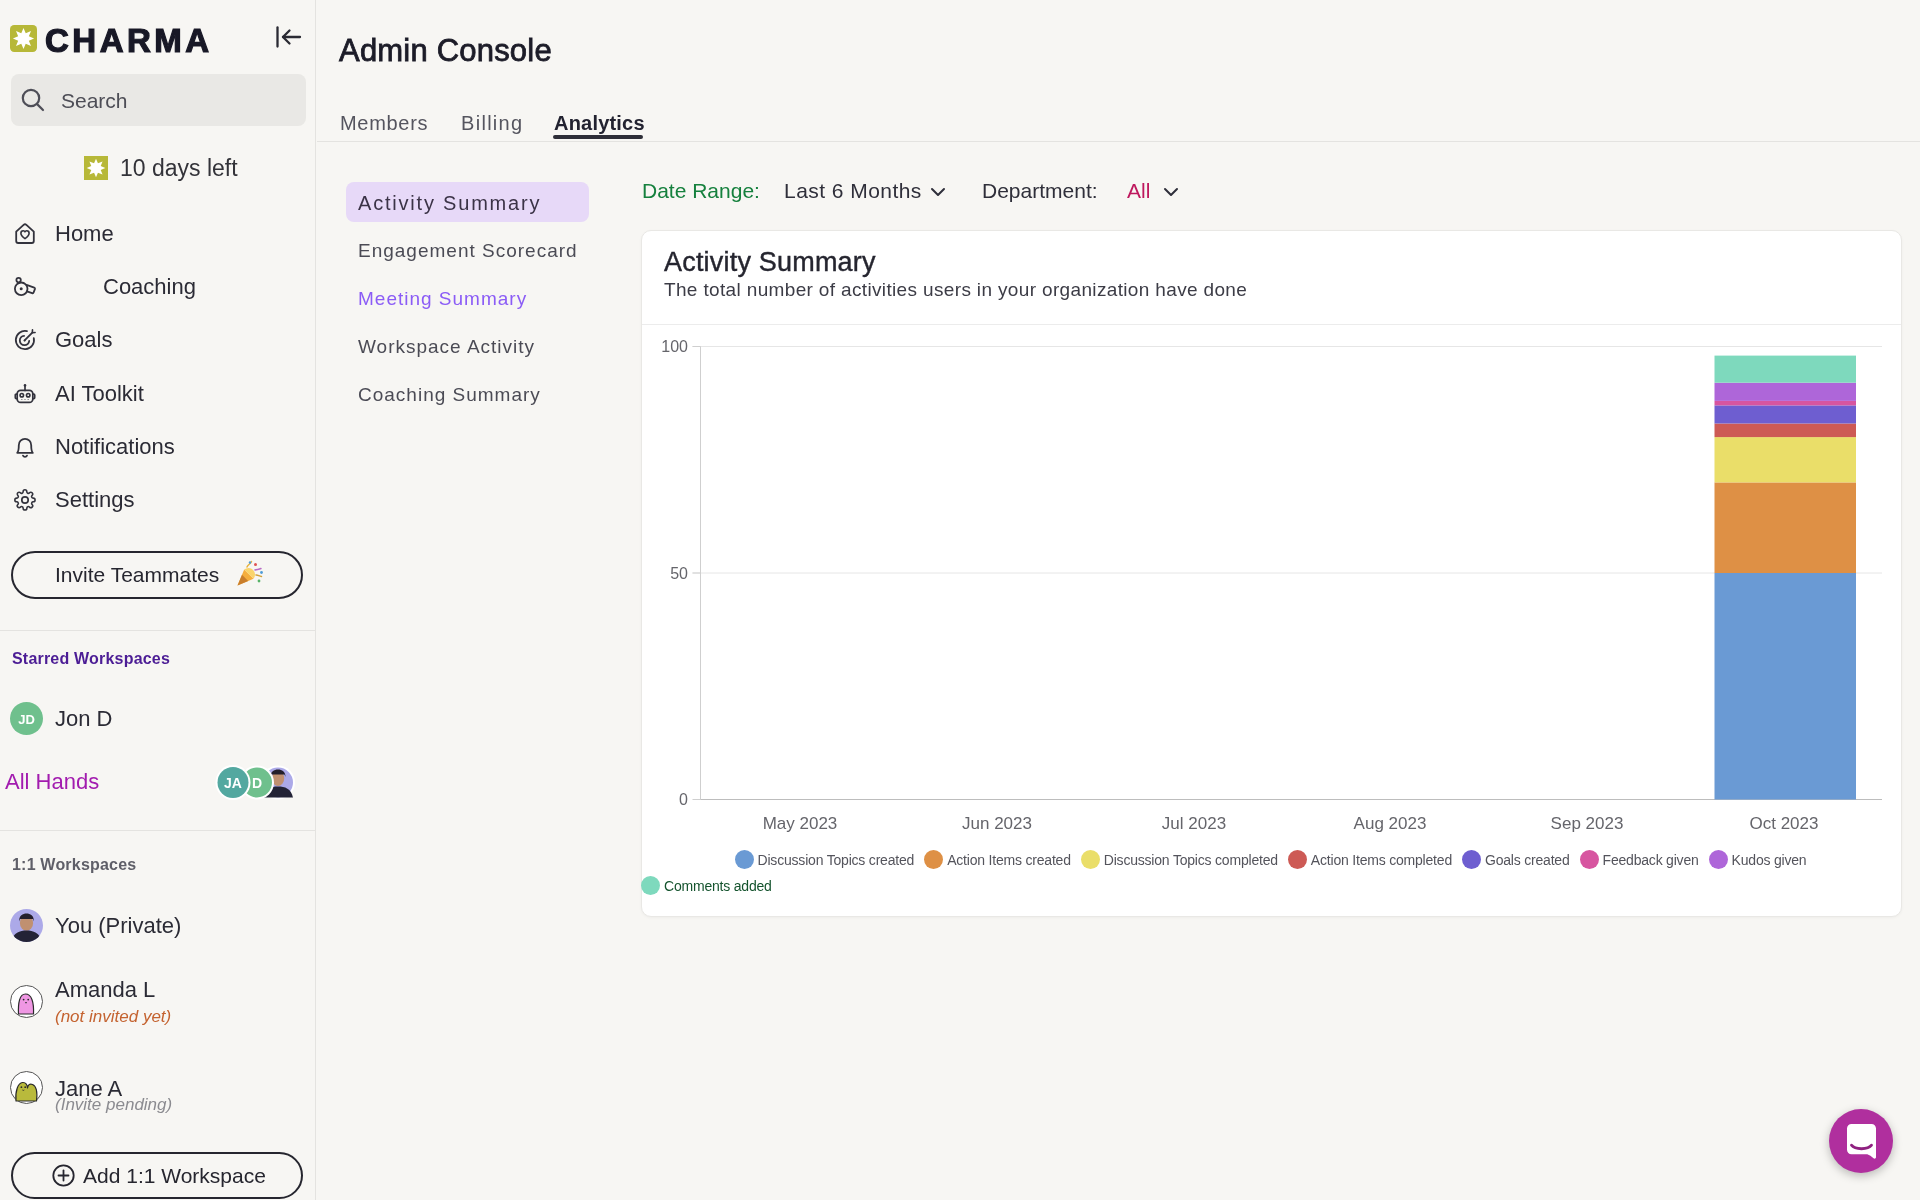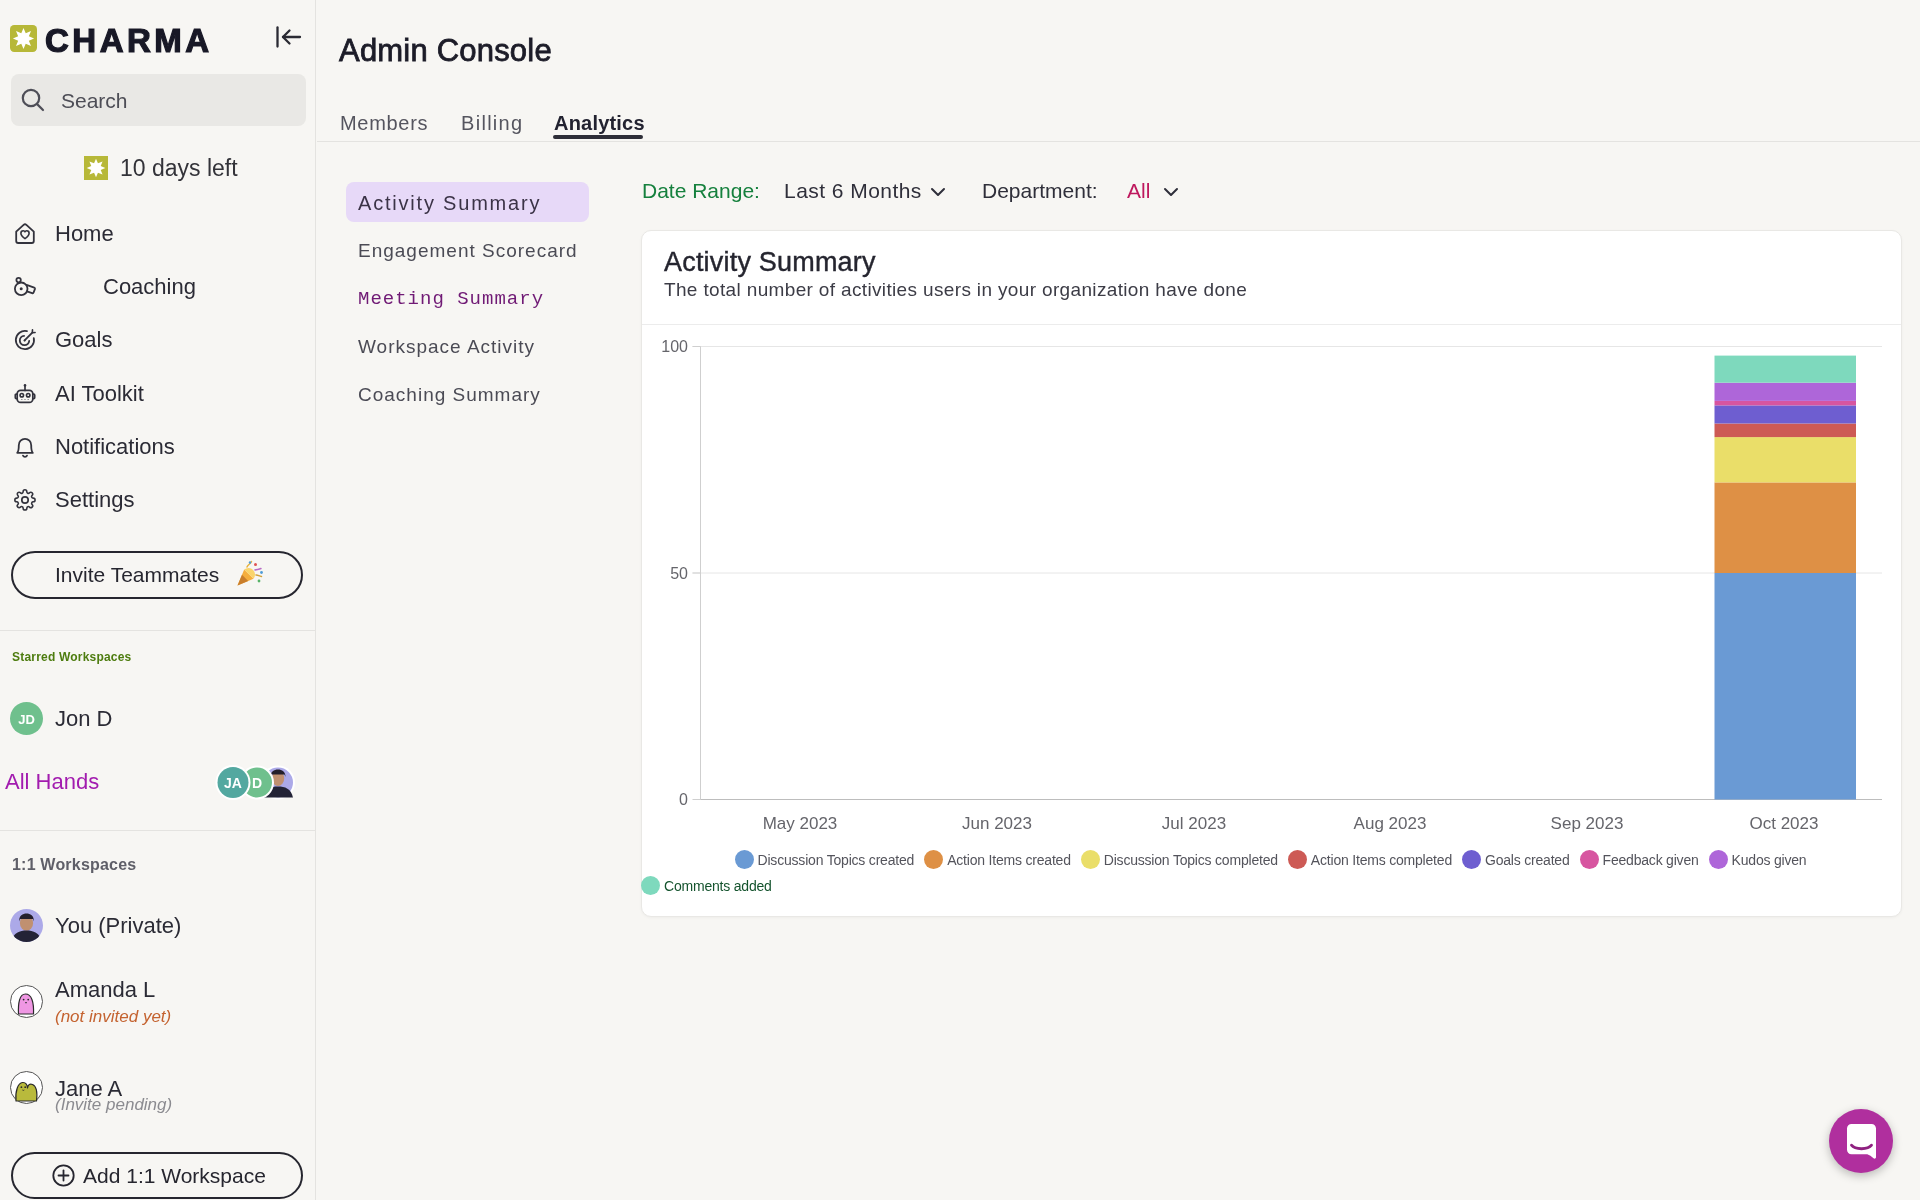--- a/index.html
+++ b/index.html
@@ -112,21 +112,21 @@
     <path d="M21 15 C23 14.8 24 16.2 26.5 16.5" stroke="#d0a13a" stroke-width="1.5" fill="none" stroke-linecap="round"></path>
     <circle cx="20.5" cy="4.5" r="1.5" fill="#e05252"></circle>
     <circle cx="26.5" cy="12.5" r="1.4" fill="#4f9cd8"></circle>
     <circle cx="24" cy="21" r="1.4" fill="#58b368"></circle>
     <circle cx="15" cy="2.5" r="1.2" fill="#4f9cd8"></circle>
   </g>
 </svg>
 
 <div class="abs" style="left:0;top:630px;width:316px;height:1px;background:#e4e3e0;"></div>
 
-<div class="abs" style="left:12px;top:650px;font-size:12px;font-weight:700;color:#4d7c0f;letter-spacing:0.2px;">Starred Workspaces</div>
+<div class="abs" style="left:12px;top:650px;font-size:16px;font-weight:700;color:#4c1d95;letter-spacing:0.2px;">Starred Workspaces</div>
 
 <svg class="abs" style="left:10px;top:702px;" width="33" height="33" viewBox="0 0 33 33">
   <circle cx="16.5" cy="16.5" r="16.5" fill="#6fc08d"></circle>
   <text x="16.5" y="21.5" font-family="Liberation Sans, sans-serif" font-size="13" font-weight="700" fill="#ffffff" text-anchor="middle">JD</text>
 </svg>
 <div class="abs" style="left:55px;top:706px;font-size:22px;color:#2b2b35;">Jon D</div>
 
 <div class="abs" style="left:5px;top:769px;font-size:22px;color:#a21caf;">All Hands</div>
 <svg class="abs" style="left:215px;top:764px;" width="82" height="37" viewBox="0 0 82 37">
   <circle cx="63" cy="18.5" r="17" fill="#ffffff"></circle>
@@ -193,21 +193,21 @@
 
 <div class="abs" style="left:340px;top:112px;font-size:20px;letter-spacing:0.7px;color:#55555f;">Members</div>
 <div class="abs" style="left:461px;top:112px;font-size:20px;letter-spacing:1.3px;color:#55555f;">Billing</div>
 <div class="abs" style="left:554px;top:112px;font-size:20px;font-weight:700;letter-spacing:0.2px;color:#222230;">Analytics</div>
 <div class="abs" style="left:553px;top:135px;width:90px;height:4px;border-radius:2px;background:#2e2e38;"></div>
 <div class="abs" style="left:317px;top:141px;width:1603px;height:1px;background:#e4e3e0;"></div>
 
 <div class="abs" style="left:346px;top:182px;width:243px;height:40px;background:#e7d9f8;border-radius:8px;"></div>
 <div class="abs" style="left:358px;top:192px;font-size:20px;letter-spacing:1.8px;color:#3b3347;">Activity Summary</div>
 <div class="abs" style="left:358px;top:240px;font-size:19px;letter-spacing:1.0px;color:#4b4b55;">Engagement Scorecard</div>
-<div class="abs" style="left:358px;top:288px;font-size:19px;letter-spacing:1.0px;color:#701a75;font-family:Liberation Mono, monospace;">Meeting Summary</div>
+<div class="abs" style="left:358px;top:288px;font-size:19px;letter-spacing:1.0px;color:#8b5cf6;">Meeting Summary</div>
 <div class="abs" style="left:358px;top:336px;font-size:19px;letter-spacing:1.0px;color:#4b4b55;">Workspace Activity</div>
 <div class="abs" style="left:358px;top:384px;font-size:19px;letter-spacing:1.0px;color:#4b4b55;">Coaching Summary</div>
 
 <div class="abs" style="left:642px;top:179px;font-size:21px;color:#15803d;">Date Range:</div>
 <div class="abs" style="left:784px;top:179px;font-size:21px;letter-spacing:0.45px;color:#2f2f3a;">Last 6 Months</div>
 <svg class="abs" style="left:929px;top:186px;" width="18" height="12" viewBox="0 0 18 12">
     <polyline points="3,3 9,9 15,3" stroke="#2f2f3a" stroke-width="2" fill="none" stroke-linecap="round" stroke-linejoin="round"></polyline>
   </svg>
 <div class="abs" style="left:982px;top:179px;font-size:21px;color:#2f2f3a;">Department:</div>
 <div class="abs" style="left:1127px;top:179px;font-size:21px;color:#be185d;">All</div>

